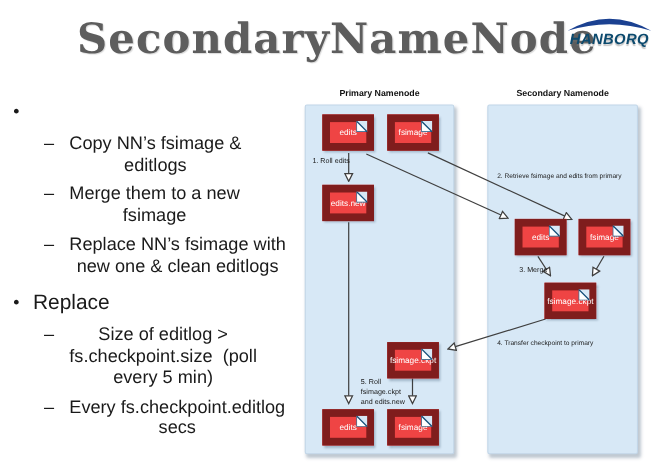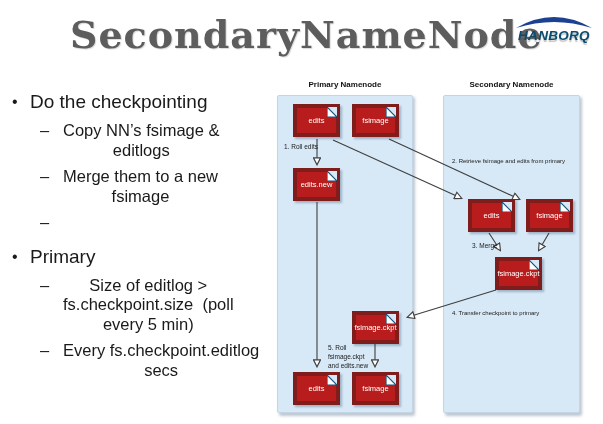--- a/index.html
+++ b/index.html
@@ -27,22 +27,22 @@
   .s-item { display:flex; margin-left:34px; font-size:16.5px; line-height:19.5px; margin-top:7px; }
   .s-marker { width:23px; }
   .s-text { white-space:pre-wrap;text-align:center; }
 
   
   .panel { position:absolute; background:#d7e8f6; border:1px solid #c2d6e8;
            border-radius:2px; box-shadow:2px 2.5px 3px rgba(110,130,150,0.45); z-index:1; }
   .panel-title { position:absolute; top:80px; font-size:8px; font-weight:bold;
                  color:#111; text-align:center; z-index:4; }
   .arrow-layer { position:absolute; left:0; top:0; z-index:2; pointer-events:none; }
-  .doc { position:absolute; width:47px; height:33px; background:#b91c1c;
-         border:4px solid #7f1d1d; z-index:3; display:flex; align-items:center;
+  .doc { position:absolute; width:47px; height:33px; background:#ef4444;
+         border:7px solid #7f1d1d; z-index:3; display:flex; align-items:center;
          justify-content:center; box-shadow:1.5px 2px 2px rgba(30,60,90,0.3); }
   .doc-label { color:#ffffff; font-size:7.5px; line-height:1; white-space:nowrap; }
   .fold { position:absolute; top:-1px; right:-1px; }
   .step { position:absolute; font-size:6.5px; color:#1a1a1a; z-index:4;
           white-space:pre-wrap; line-height:1.35; }
   .step.nowrap { white-space:nowrap; font-size:6px; }
 </style>
 </head>
 <body>
 
@@ -53,38 +53,39 @@
   <div class="logo">
     <svg width="80" height="22" viewBox="0 0 80 22">
       <path d="M2,20 Q40,-2 78,20 Q40,8 2,20 Z" fill="#1b4191"></path>
     </svg>
     <span class="logo-text">HANBORQ</span>
   </div>
 
   <div class="bullets">
     <div class="b-item">
       <span class="b-marker">•</span>
-      <span class="b-text">Do the checkpointing</span>
     </div>
     <div class="s-item">
       <span class="s-marker">–</span>
       <span class="s-text">Copy NN’s fsimage &amp;
 editlogs</span>
     </div>
     <div class="s-item">
       <span class="s-marker">–</span>
       <span class="s-text">Merge them to a new
 fsimage</span>
     </div>
     <div class="s-item">
       <span class="s-marker">–</span>
+      <span class="s-text">Replace NN’s fsimage with
+new one &amp; clean editlogs</span>
     </div>
     <div class="b-item second">
       <span class="b-marker">•</span>
-      <span class="b-text">Primary</span>
+      <span class="b-text">Replace</span>
     </div>
     <div class="s-item">
       <span class="s-marker">–</span>
       <span class="s-text">Size of editlog &gt;
 fs.checkpoint.size  (poll
 every 5 min)</span>
     </div>
     <div class="s-item">
       <span class="s-marker">–</span>
       <span class="s-text">Every fs.checkpoint.editlog

